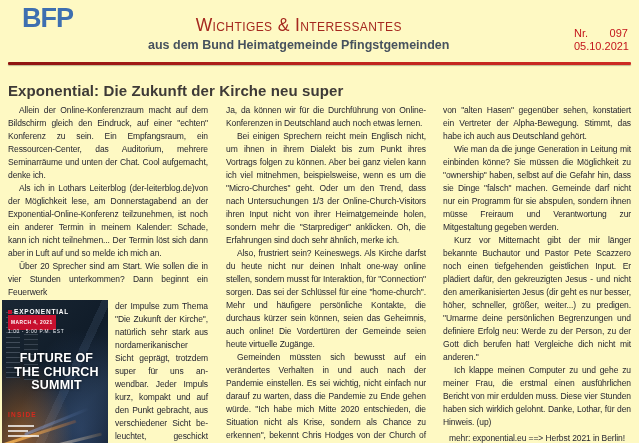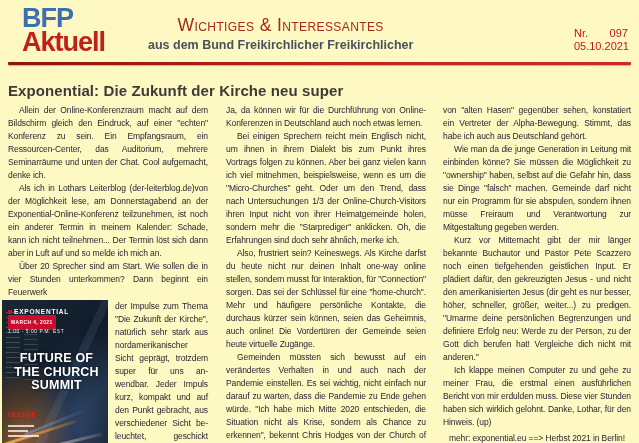--- a/index.html
+++ b/index.html
@@ -66,25 +66,24 @@
   .divider{height:2px;margin:7px 0 5px;border-radius:1px;
            background:linear-gradient(90deg,#7d120e,#c0392b 70%,#c94a3c);}
 </style>
 </head>
 <body>
 
 <div class="page">
 
   <div class="hdr-logo">
     <span class="l1">BFP</span>
-    <span class="l2">Aktuell</span>
   </div>
   <div class="hdr-center">
     <div class="hdr-title">Wichtiges &amp; Interessantes</div>
-    <div class="hdr-sub">aus dem Bund Freikirchlicher Freikirchlicher</div>
+    <div class="hdr-sub">aus dem Bund Heimatgemeinde Pfingstgemeinden</div>
   </div>
   <div class="hdr-right">
     <div class="hdr-nr">
       <span>Nr.</span>
       <span>097</span>
     </div>
     <div>05.10.2021</div>
   </div>
   <div class="rule"></div>
 

